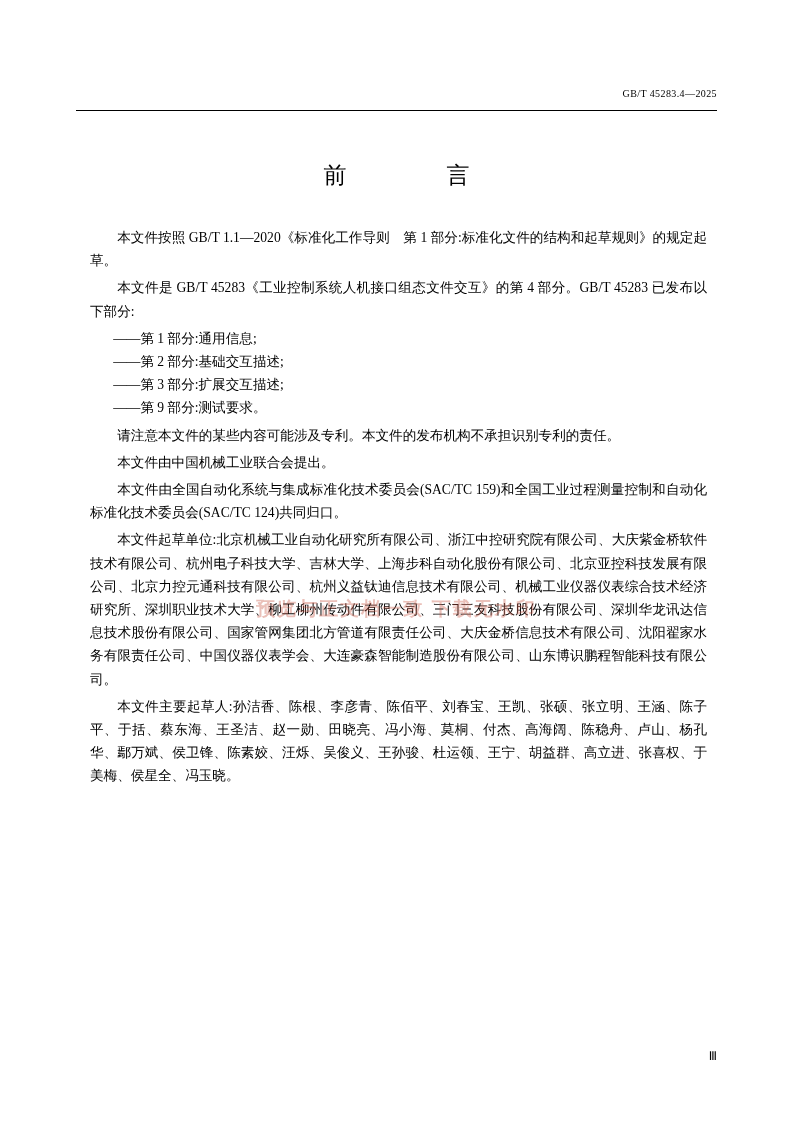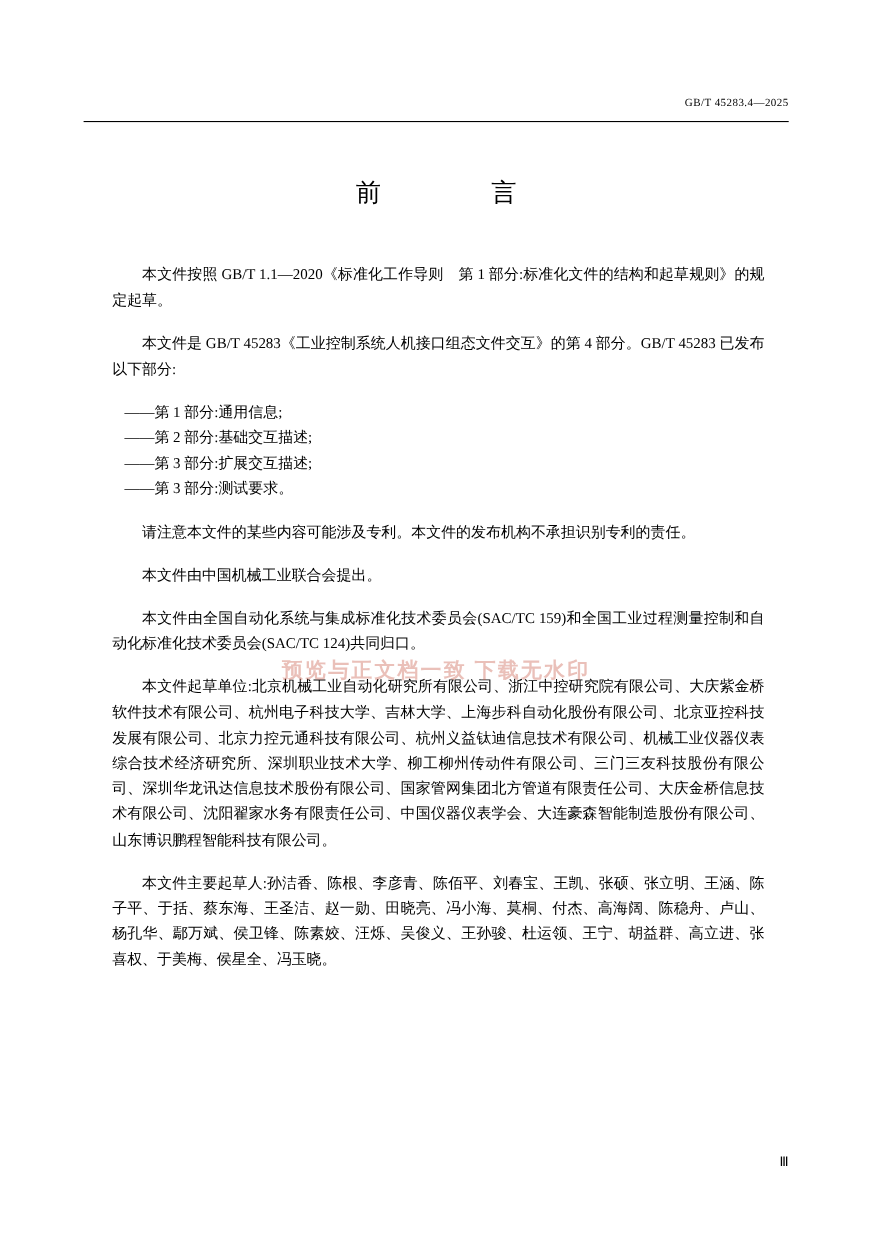--- a/index.html
+++ b/index.html
@@ -53,21 +53,21 @@
     position: absolute;
     top: 222px;
     left: 86px;
     width: 625px;
     font-size: 13.6px;
     line-height: 23.2px;
     text-align: justify;
     text-justify: inter-ideograph;
   }
   .p {
-    margin: 16px;
+    margin: 4px;
     text-indent: 2em;
   }
   .dash-item {
     margin: 0;
     text-indent: 2em;
   }
   .footer-page {
     position: absolute;
     bottom: 58px;
     right: 76px;
@@ -108,21 +108,21 @@
   <div class="header-rule"></div>
 
   <div class="title">前　　言</div>
 
   <div class="content">
     <p class="p">本文件按照 GB/T 1.1—2020《标准化工作导则　第 1 部分:标准化文件的结构和起草规则》的规定起草。</p>
     <p class="p">本文件是 GB/T 45283《工业控制系统人机接口组态文件交互》的第 4 部分。GB/T 45283 已发布以下部分:</p>
     <p class="dash-item">——第 1 部分:通用信息;</p>
     <p class="dash-item">——第 2 部分:基础交互描述;</p>
     <p class="dash-item">——第 3 部分:扩展交互描述;</p>
-    <p class="dash-item">——第 3 部分:测试要求。</p>
+    <p class="dash-item">——第 9 部分:测试要求。</p>
     <p class="p">请注意本文件的某些内容可能涉及专利。本文件的发布机构不承担识别专利的责任。</p>
     <p class="p">本文件由中国机械工业联合会提出。</p>
     <p class="p">本文件由全国自动化系统与集成标准化技术委员会(SAC/TC 159)和全国工业过程测量控制和自动化标准化技术委员会(SAC/TC 124)共同归口。</p>
     <p class="p">本文件起草单位:北京机械工业自动化研究所有限公司、浙江中控研究院有限公司、大庆紫金桥软件技术有限公司、杭州电子科技大学、吉林大学、上海步科自动化股份有限公司、北京亚控科技发展有限公司、北京力控元通科技有限公司、杭州义益钛迪信息技术有限公司、机械工业仪器仪表综合技术经济研究所、深圳职业技术大学、柳工柳州传动件有限公司、三门三友科技股份有限公司、深圳华龙讯达信息技术股份有限公司、国家管网集团北方管道有限责任公司、大庆金桥信息技术有限公司、沈阳翟家水务有限责任公司、中国仪器仪表学会、大连豪森智能制造股份有限公司、山东博识鹏程智能科技有限公司。</p>
     <p class="p">本文件主要起草人:孙洁香、陈根、李彦青、陈佰平、刘春宝、王凯、张硕、张立明、王涵、陈子平、于括、蔡东海、王圣洁、赵一勋、田晓亮、冯小海、莫桐、付杰、高海阔、陈稳舟、卢山、杨孔华、鄢万斌、侯卫锋、陈素姣、汪烁、吴俊义、王孙骏、杜运领、王宁、胡益群、高立进、张喜权、于美梅、侯星全、冯玉晓。</p>
   </div>
 
   <div class="watermark wm2">预览与正文档一致 下载无水印</div>
 
   <div class="footer-page">Ⅲ</div>

